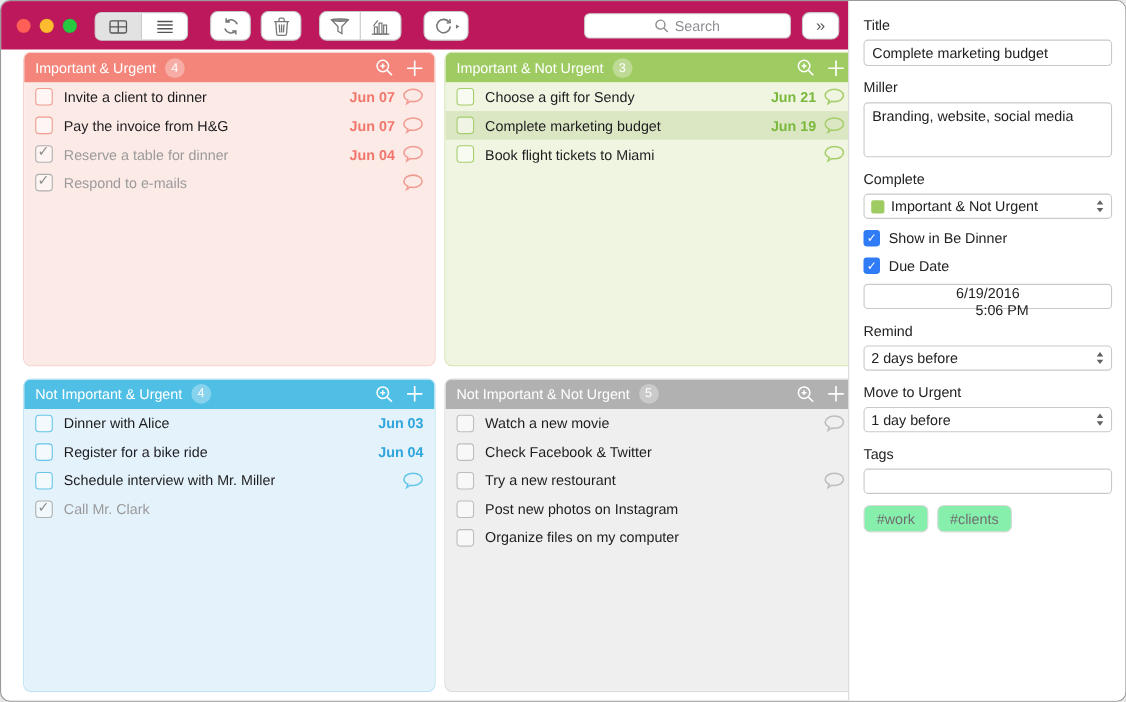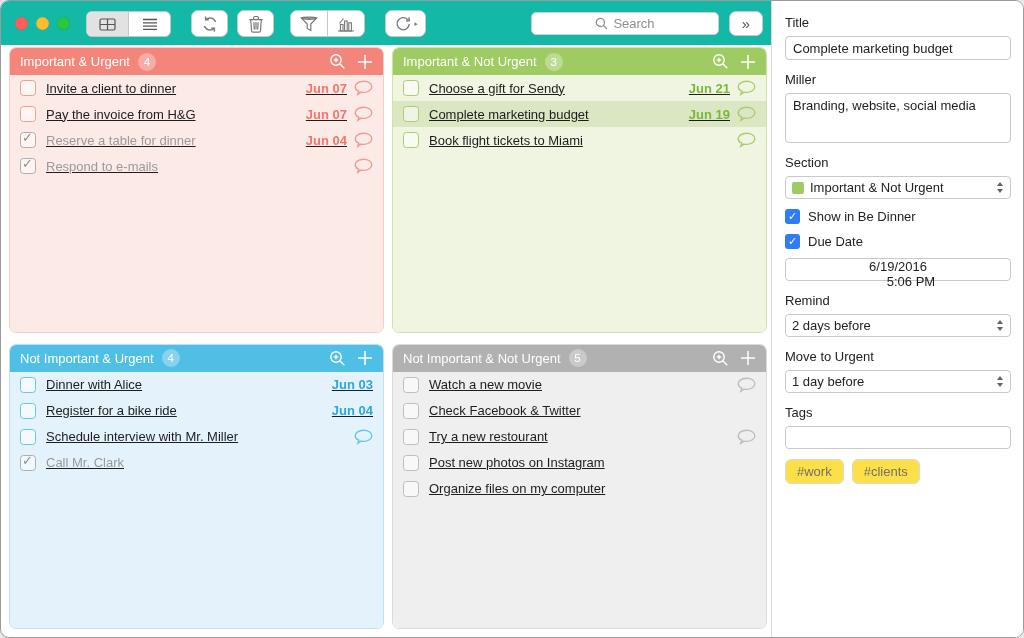--- a/index.html
+++ b/index.html
@@ -1,40 +1,40 @@
 <!DOCTYPE html>
 <html><head>
 <meta charset="utf-8">
 <style>
   html,body{margin:0;padding:0;background:#e8e8e8;}
   body{width:1024px;height:638px;font-family:"Liberation Sans","DejaVu Sans",sans-serif;}
   .window{position:absolute;inset:0;background:#fff;border:1px solid #9a9a9a;border-radius:9px;overflow:hidden;box-sizing:border-box;}
   
-  .toolbar{position:absolute;top:0;left:0;width:770px;height:44px;background:#14b8a6;}
+  .toolbar{position:absolute;top:0;left:0;width:770px;height:44px;background:#be185d;}
   .lights{position:absolute;left:14px;top:16px;display:flex;gap:8px;}
   .light{width:13px;height:13px;border-radius:50%;box-shadow:inset 0 0 1px rgba(0,0,0,.25);}
   .seg{position:absolute;left:85px;top:10px;height:24px;display:flex;border:1px solid #c6c6c6;border-radius:6px;overflow:hidden;background:#fff;}
   .seg-btn{width:41px;display:flex;align-items:center;justify-content:center;}
   .seg-btn.sel{background:#e2e2e2;}
   .seg-btn + .seg-btn{border-left:1px solid #c6c6c6;}
   .tbtn{position:absolute;top:9px;height:27px;border:1px solid #c8c8c8;border-radius:7px;background:#fff;display:flex;align-items:center;justify-content:center;box-sizing:border-box;}
   .tgroup{position:absolute;top:9px;height:27px;border:1px solid #c8c8c8;border-radius:7px;background:#fff;display:flex;box-sizing:border-box;}
   .tgroup .cell{width:36px;display:flex;align-items:center;justify-content:center;}
   .tgroup .cell + .cell{border-left:1px solid #c8c8c8;}
   .search{position:absolute;left:530px;top:11px;width:188px;height:23px;border:1px solid #cdcdcd;border-radius:5px;background:#fff;display:flex;align-items:center;justify-content:center;gap:5px;box-sizing:border-box;color:#8e8e93;font-size:13px;}
   .collapse{position:absolute;left:728px;top:10px;width:34px;height:25px;border:1px solid #c8c8c8;border-radius:7px;background:#fff;display:flex;align-items:center;justify-content:center;font-size:15px;color:#555;box-sizing:border-box;}
   
-  .main{position:absolute;top:44px;left:0;width:770px;bottom:0;}
+  .main{position:absolute;top:44px;left:12px;width:770px;bottom:0;}
   .quads{position:absolute;inset:0;padding:2px 4px 8px 8px;display:grid;grid-template-columns:1fr 1fr;grid-template-rows:1fr 1fr;gap:11px 8px;}
   .quad{border:1px solid;border-radius:7px;overflow:hidden;display:flex;flex-direction:column;box-sizing:border-box;}
   .quad-header{height:27px;flex:none;display:flex;align-items:center;gap:8px;padding:0 10px;color:#fff;font-size:13px;}
   .badge{width:18px;height:18px;border-radius:50%;background:rgba(255,255,255,.32);display:grid;place-items:center;font-size:11.5px;}
   .hactions{margin-left:auto;display:flex;align-items:center;gap:11px;}
   .quad-body{flex:1;}
-  .row{height:26px;display:flex;align-items:center;padding:0 10px;font-size:13px;color:#1d1d1f;text-decoration:underline;}
+  .row{height:26px;display:flex;align-items:center;padding:0 10px;font-size:13px;color:#1d1d1f;}
   .cb{width:14px;height:14px;flex:none;border:1.5px solid;border-radius:3.5px;margin-right:10px;background:rgba(255,255,255,.55);display:grid;place-items:center;position:relative;}
   .row .label{flex:1;min-width:0;white-space:nowrap;overflow:hidden;}
   .due{font-weight:bold;margin-left:8px;}
   .bubble{margin-left:7px;display:flex;align-items:center;}
   .done .label{color:#9a9a9a;}
   .done .cb{border-color:#afafaf !important;background:rgba(255,255,255,.5);}
   .done .cb::after{content:"✓";color:#8d8d8d;font-size:13px;line-height:1;position:absolute;top:-2px;left:1px;}
   
   .qr{border-color:#F5CEC7;} .qr .quad-header{background:#F4857B;} .qr .quad-body{background:#FCEAE6;}
   .qr .cb{border-color:#F09C92;} .qr .due{color:#F1766B;} .qr .bubble{color:#F09C92;}
@@ -56,21 +56,21 @@
   .updown{margin-left:auto;display:flex;flex-direction:column;align-items:center;gap:2.5px;padding-right:1px;}
   .updown i{display:block;width:0;height:0;border-left:3.5px solid transparent;border-right:3.5px solid transparent;}
   .updown .up{border-bottom:4.5px solid #606060;}
   .updown .dn{border-top:4.5px solid #606060;}
   .chkrow{display:flex;align-items:center;gap:8px;margin-top:10px;}
   .chkrow:first-of-type{margin-top:16px;}
   .bluecb{width:15px;height:15px;border-radius:3px;background:#2F7CF6;color:#fff;display:grid;place-items:center;font-size:11px;flex:none;}
   .datefield{margin-top:9px;width:100%;height:23px;border:1px solid #c9c9c9;border-radius:4px;display:flex;align-items:center;padding:0 8px;box-sizing:border-box;color:#1d1d1f;flex-direction:column;}
   .datefield .time{margin-left:26px;}
   .chips{margin-top:10px;display:flex;gap:8px;}
-  .chip{background:#fde047;border:1px solid #dadada;border-radius:6px;padding:4px 11px;color:#6f6f6f;font-size:13px;}
+  .chip{background:#86efac;border:1px solid #dadada;border-radius:6px;padding:4px 11px;color:#6f6f6f;font-size:13px;}
   svg{display:block;}
 </style>
 </head>
 <body>
 
 <div class="window">
 
   <div class="toolbar">
     <div class="lights">
       <span class="light" style="background:#FF5F57"></span>
@@ -398,21 +398,21 @@
     </div>
   </div>
 
   <aside class="inspector">
     <div class="flabel">Title</div>
     <input class="tinput" value="Complete marketing budget" style="">
 
     <div class="flabel">Miller</div>
     <div class="notes">Branding, website, social media</div>
 
-    <div class="flabel">Section</div>
+    <div class="flabel">Complete</div>
     <div class="select">
       <span class="swatch" style="background:#9FCB63"></span>
       <span>Important &amp; Not Urgent</span>
       <span class="updown">
           <i class="up"></i>
           <i class="dn"></i>
         </span>
     </div>
 
     <div class="chkrow">

